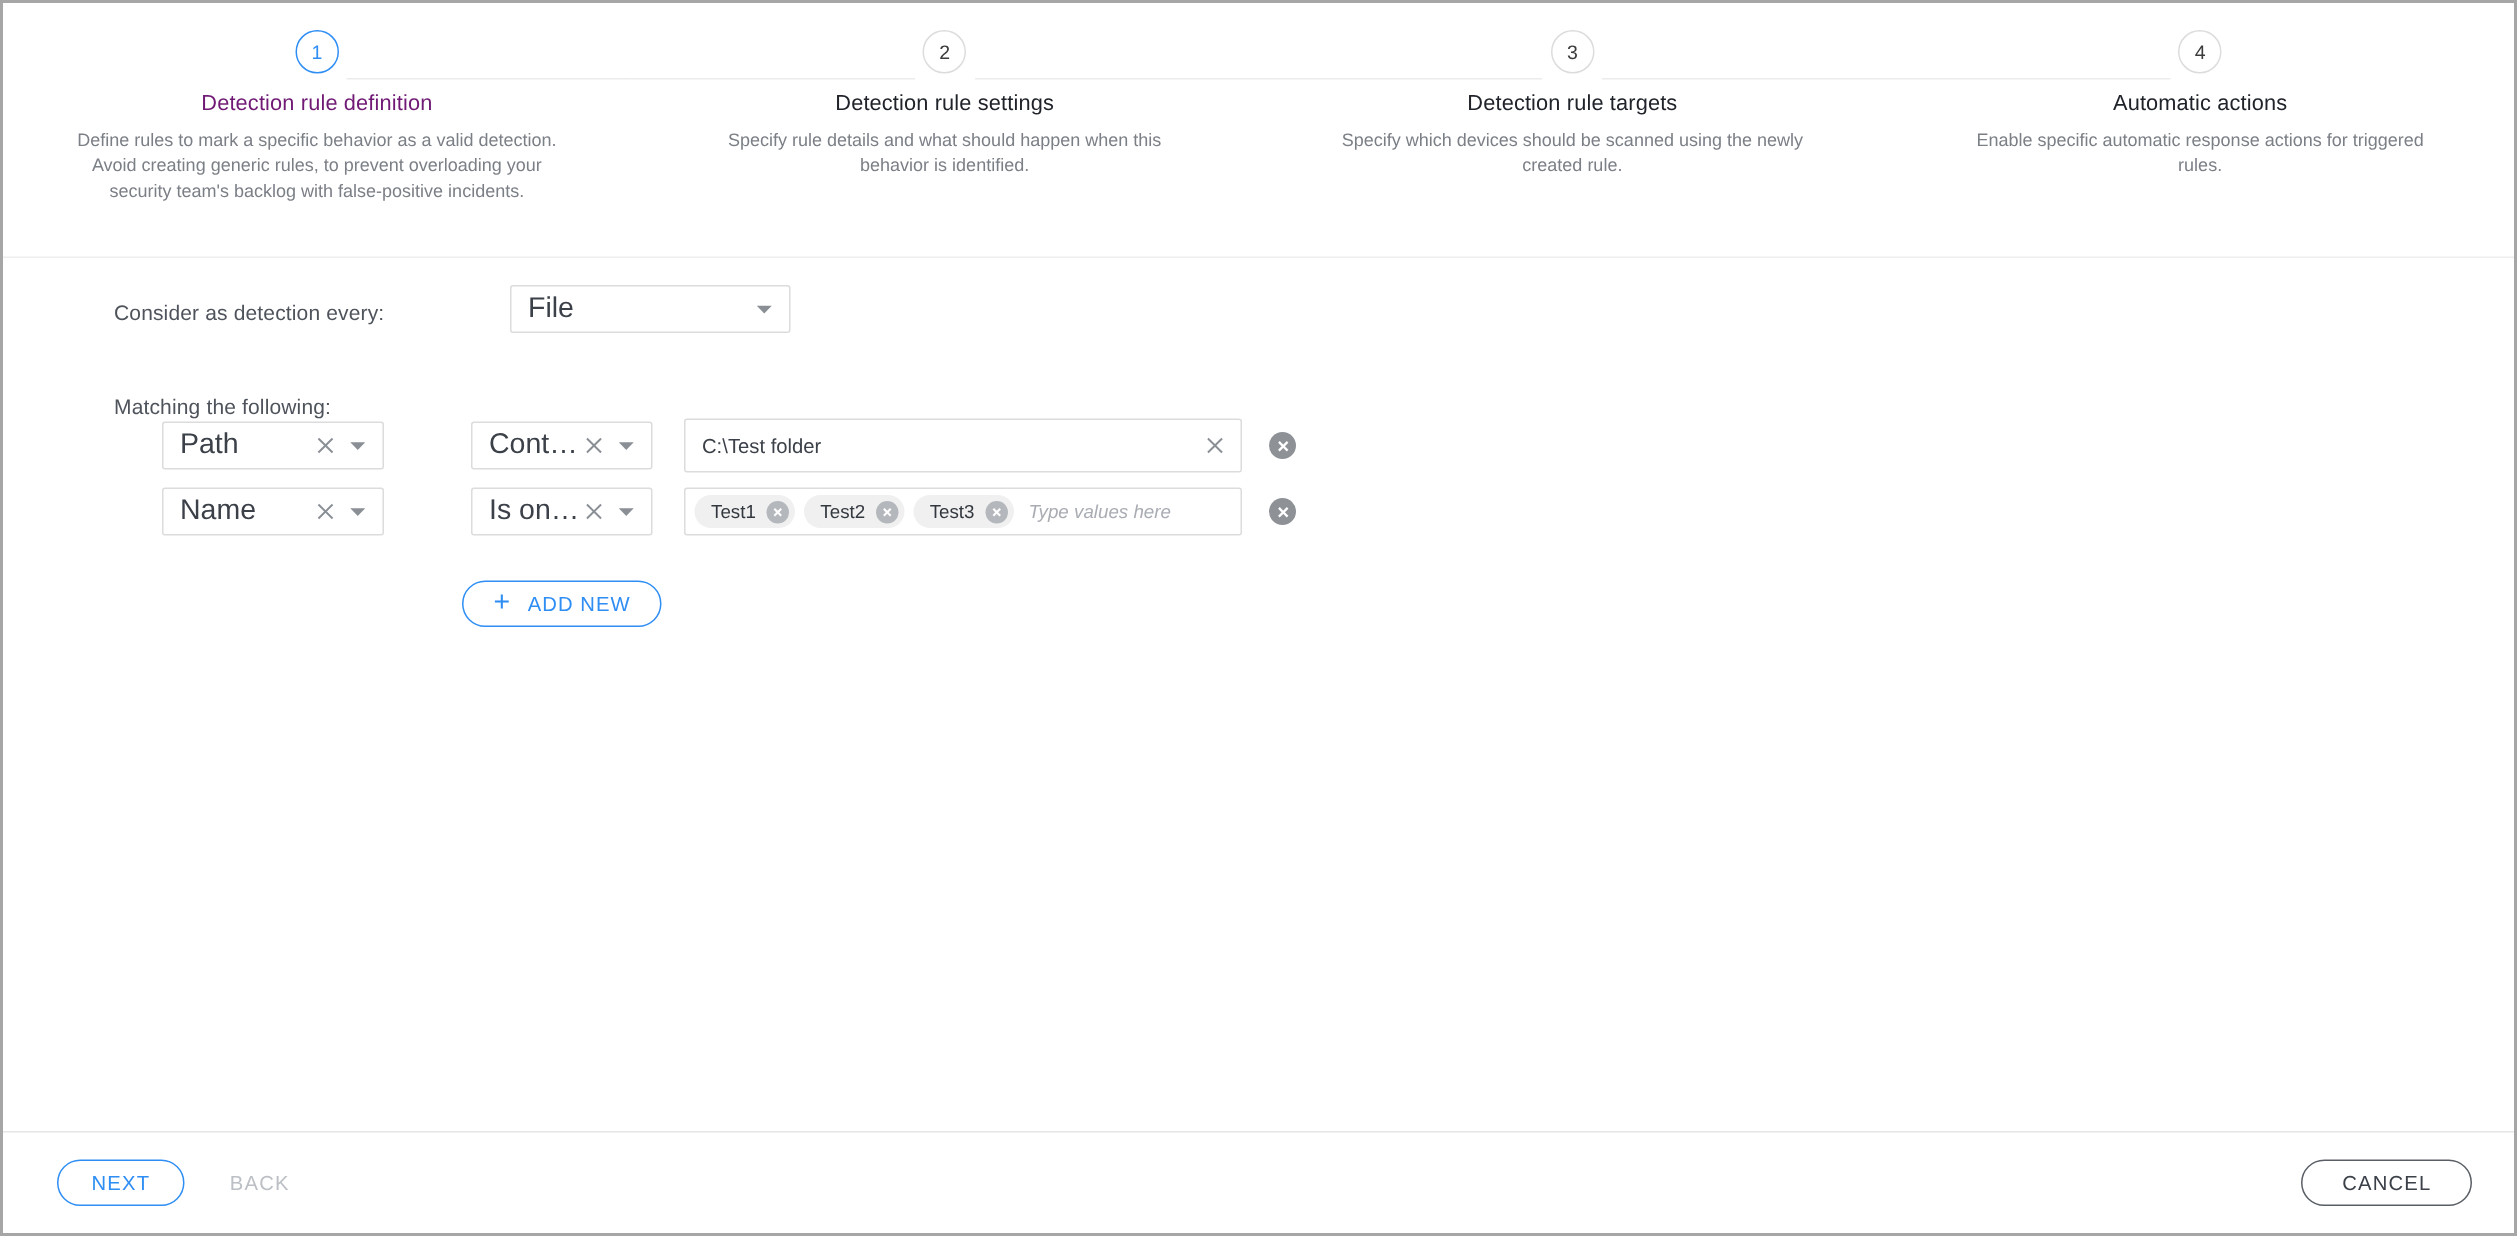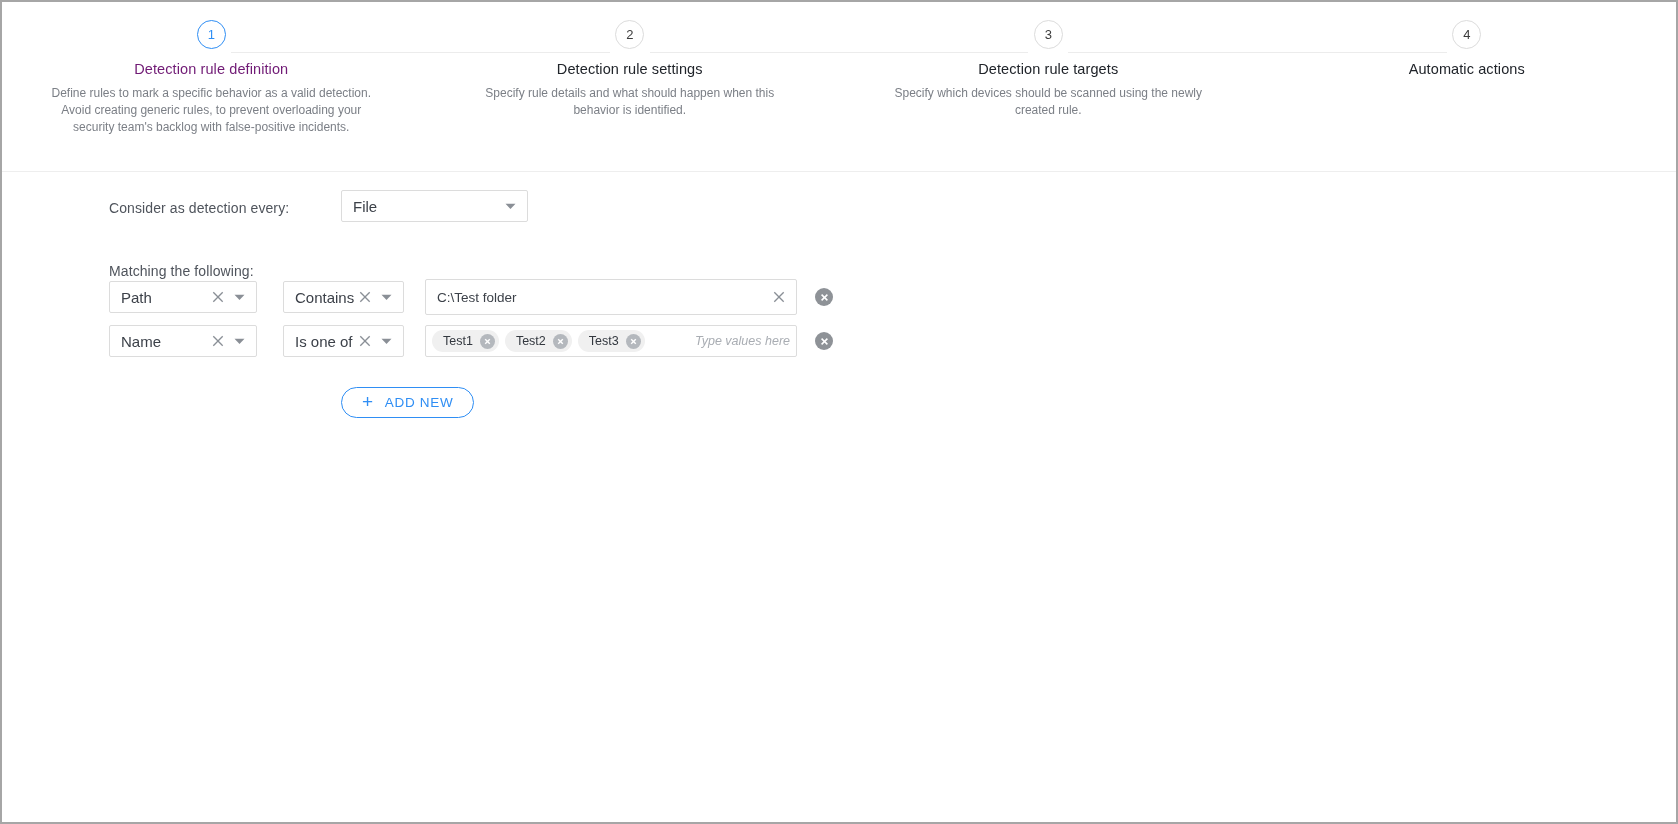--- a/index.html
+++ b/index.html
@@ -124,21 +124,20 @@
   
   .divider {
     height: 1px;
     background: #eeeeee;
     margin-top: 35px;
   }
 
   
   .form {
     padding-top: 0;
-    padding-left: 33px;
   }
   .form-row {
     display: flex;
     align-items: flex-start;
     padding-left: 74px;
   }
   .row-detection { padding-top: 18px; }
   .row-matching  { padding-top: 21px; flex-direction: column; }
 
   .form-label {
@@ -160,24 +159,25 @@
   
   .select {
     position: relative;
     height: 32px;
     border: 1px solid #dcdcdc;
     border-radius: 2px;
     background: #fff;
     display: flex;
     align-items: center;
     padding: 0 8px 0 11px;
-    font-size: 15px;
+    font-size: 19px;
     color: #3c4149;
     cursor: pointer;
     user-select: none;
+    margin-left: 32px;
   }
   .select .sel-value {
     flex: 1 1 auto;
     white-space: nowrap;
     overflow: hidden;
     text-overflow: ellipsis;
   }
   .select-detection { width: 187px; }
   .select-attribute { width: 148px; margin-right: 26px; }
   .select-operator  { width: 121px; margin-right: 21px; }
@@ -229,21 +229,20 @@
   .chips-input {
     width: 372px;
     min-height: 32px;
     border: 1px solid #dcdcdc;
     border-radius: 2px;
     background: #fff;
     display: flex;
     align-items: center;
     padding: 0 6px 0 6px;
     gap: 6px;
-    text-align: right;
   }
   .chip {
     display: inline-flex;
     align-items: center;
     height: 22px;
     background: #f0f0f0;
     border-radius: 11px;
     padding: 0 4px 0 11px;
     font-size: 12.5px;
     color: #33383f;
@@ -380,20 +379,21 @@
         <div class="step-circle">3</div>
         <div class="step-label">Detection rule targets</div>
         <div class="step-desc">Specify which devices should be scanned using the newly created rule.</div>
       </div>
 
       <div class="step last">
         <span class="connector-left"></span>
 
         <div class="step-circle">4</div>
         <div class="step-label">Automatic actions</div>
+        <div class="step-desc">Enable specific automatic response actions for triggered rules.</div>
       </div>
 
     </div>
 
     <div class="divider"></div>
 
     <div class="form">
 
       <div class="form-row row-detection">
         <div class="form-label">Consider as detection every:</div>
@@ -540,14 +540,29 @@
       <div class="addnew-wrap">
         <button class="btn-addnew">
           <span class="plus">+</span>
           <span>ADD NEW</span>
         </button>
       </div>
 
     </div>
   </div>
 
+  <div class="footer">
+    <div class="footer-left">
+      <button class="btn-pill btn-next">
+        <span>NEXT</span>
+      </button>
+      <span class="btn-back">
+        <span>BACK</span>
+      </span>
+    </div>
+    <div class="footer-right">
+      <button class="btn-pill btn-cancel">
+        <span>CANCEL</span>
+      </button>
+    </div>
+  </div>
 
 </div>
 
 </body></html>

